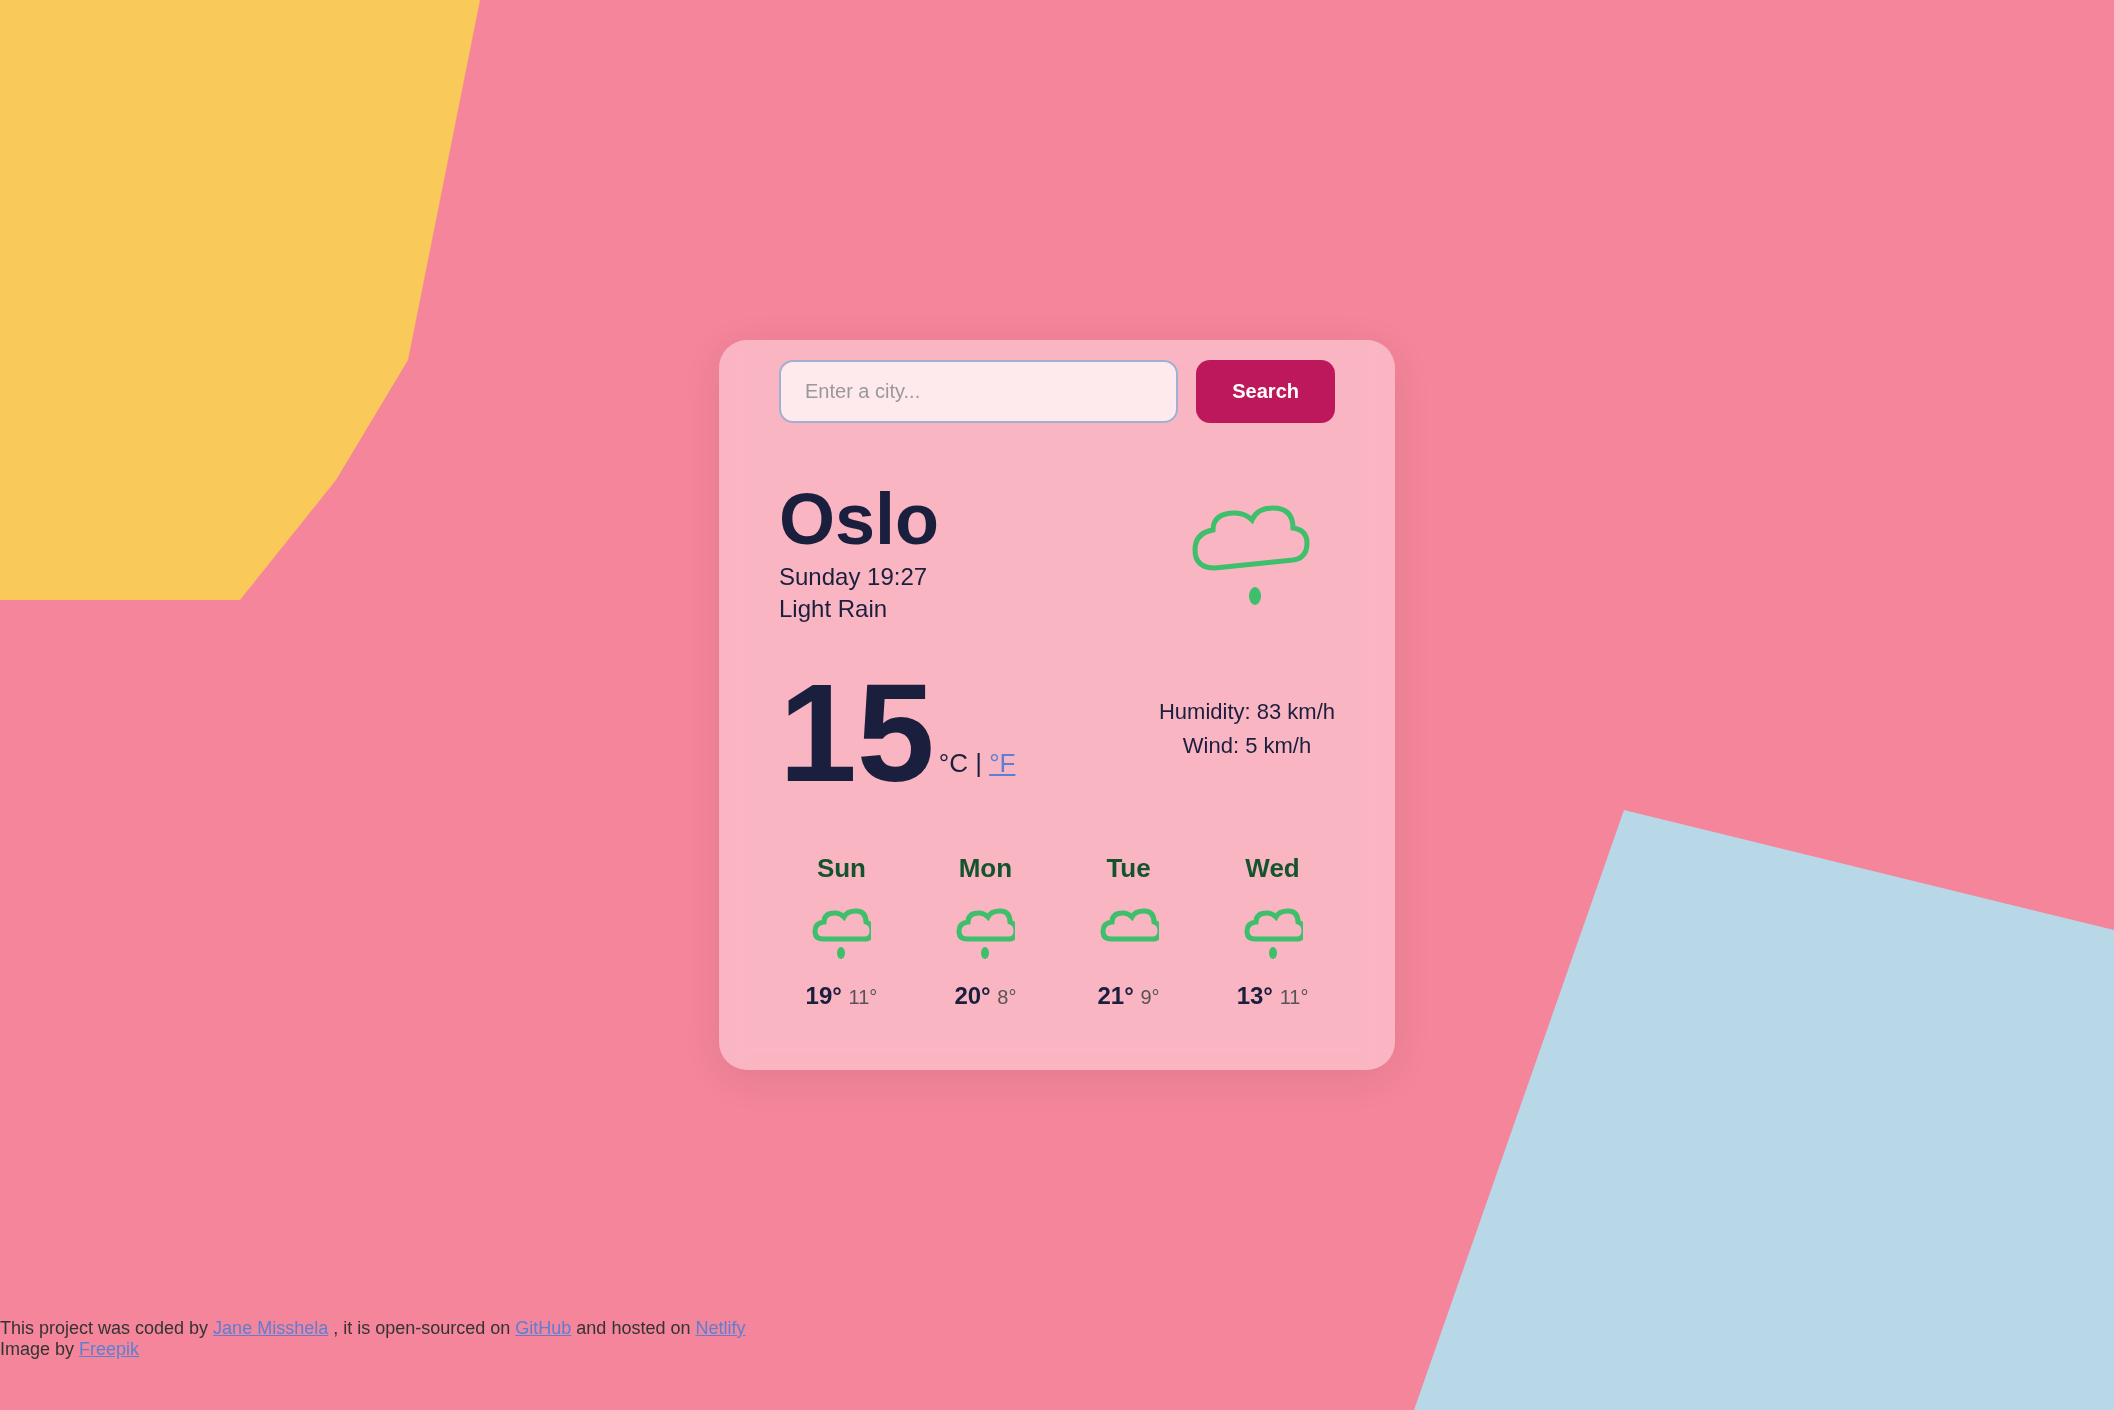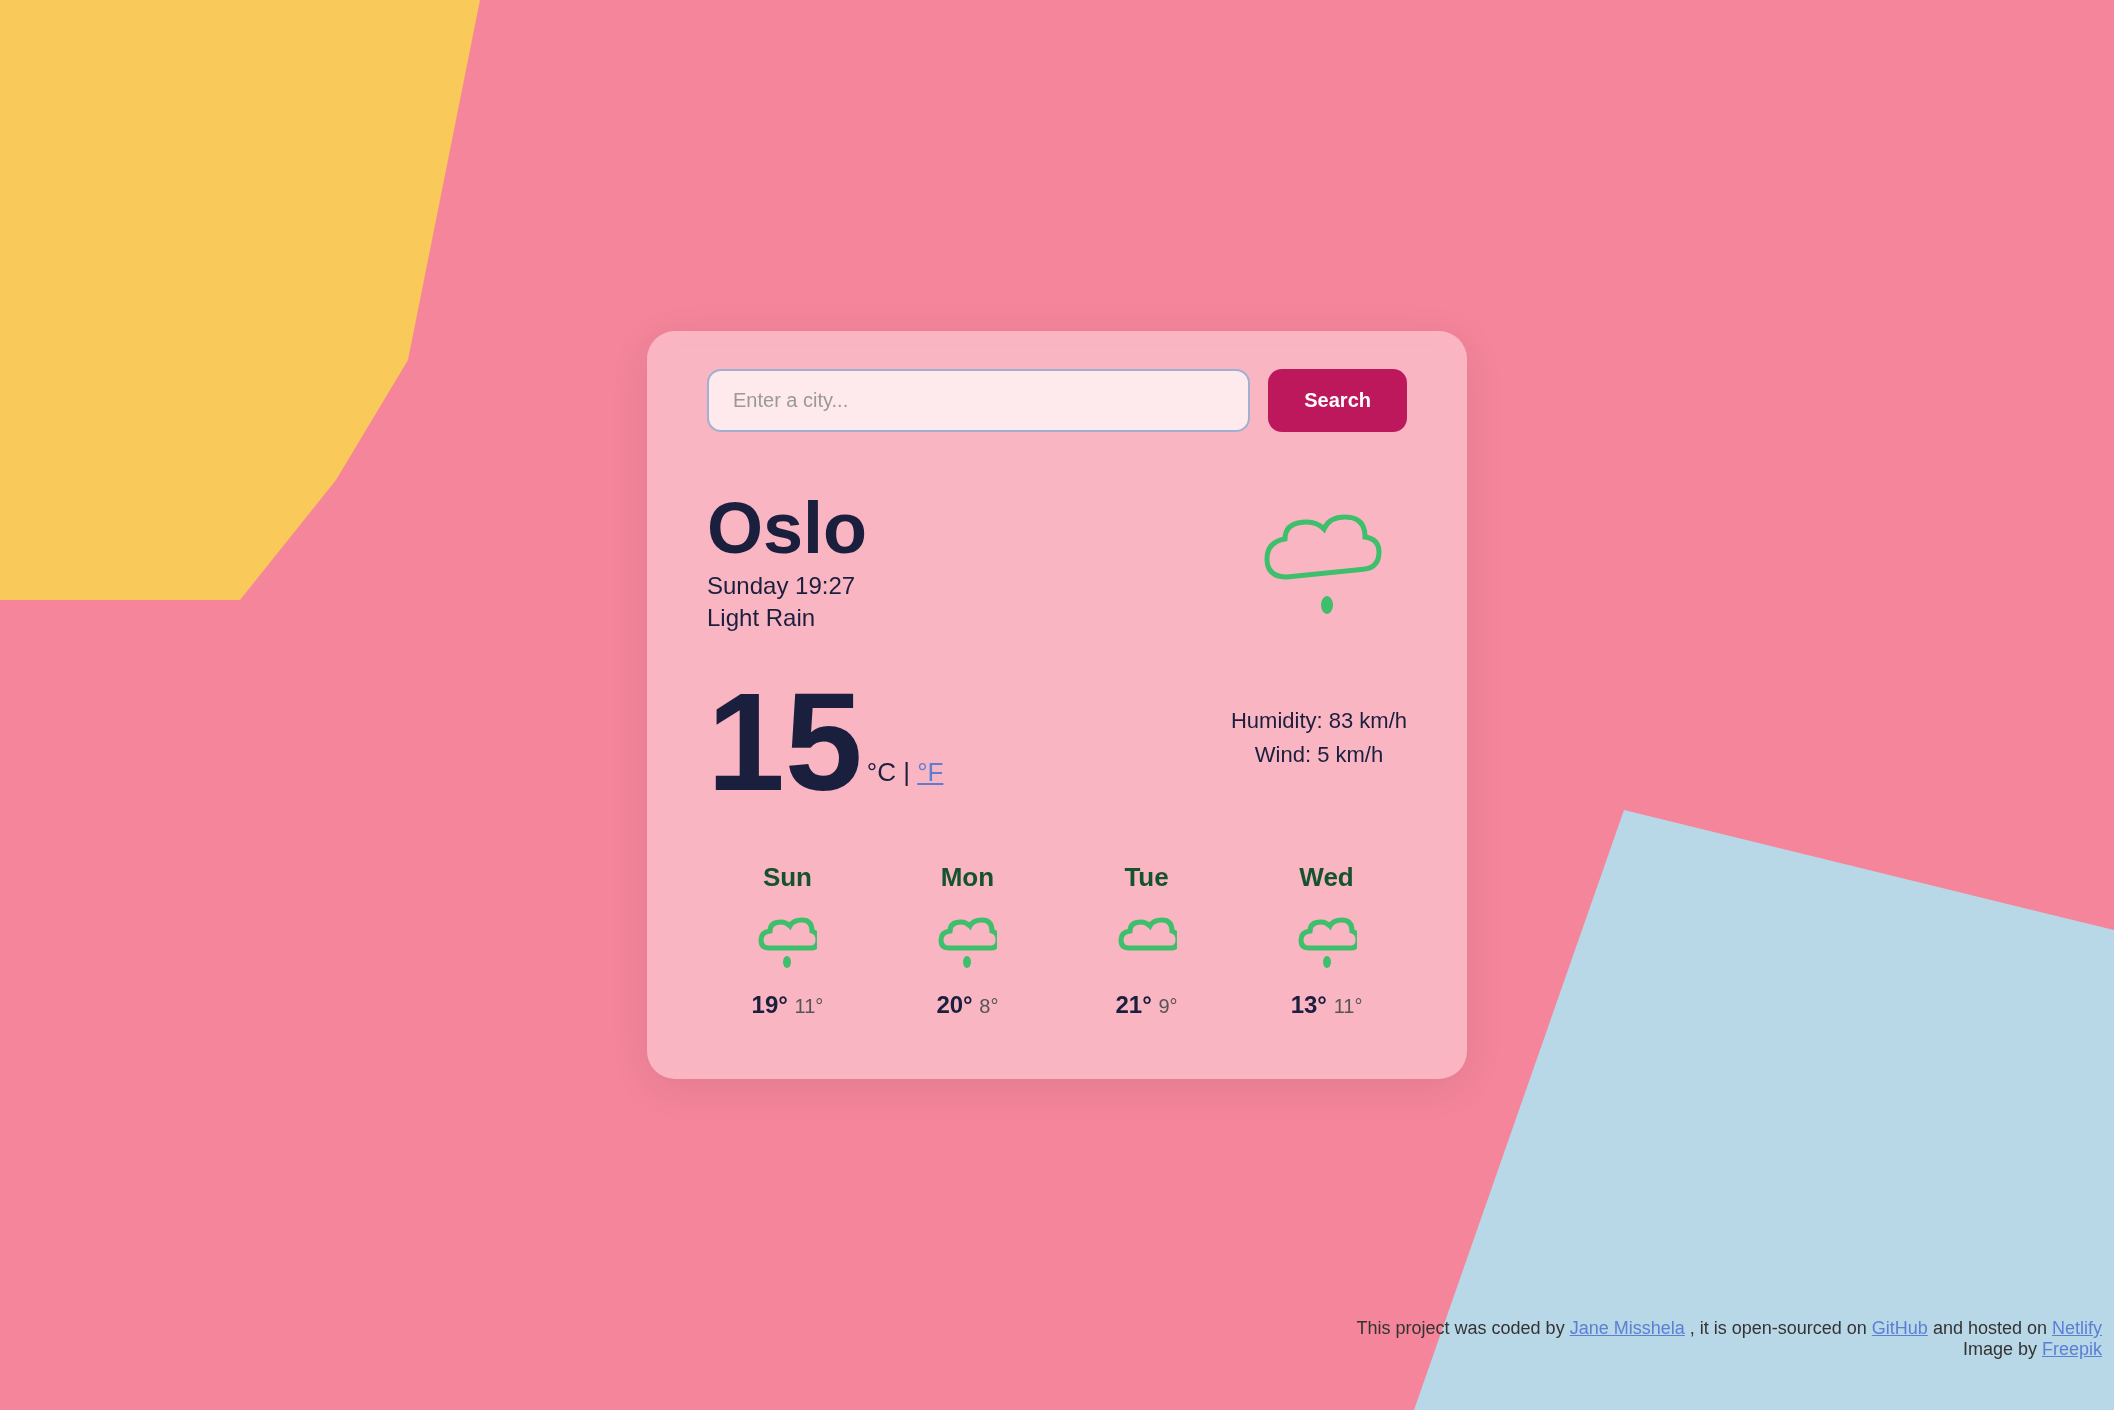--- a/index.html
+++ b/index.html
@@ -47,25 +47,25 @@
       width: 700px;
       height: 600px;
       background: #b8d8e8;
       clip-path: polygon(30% 0, 100% 20%, 100% 100%, 0 100%);
     }
 
     
     .card {
       position: relative;
       z-index: 10;
-      width: 820px;
+      width: 676px;
       background: rgba(255, 220, 230, 0.55);
       backdrop-filter: blur(12px);
       border-radius: 28px;
-      padding: 38px 60px 60px 60px;
+      padding: 20px 60px 60px 60px;
       box-shadow: 0 8px 40px rgba(0,0,0,0.08);
     }
 
     
     .search-row {
       display: flex;
       gap: 18px;
       margin-bottom: 50px;
     }
 
@@ -216,21 +216,21 @@
       font-size: 20px;
       color: #555;
     }
 
     
     .footer {
       position: absolute;
       bottom: 50px;
       left: 0;
       right: 12px;
-      text-align: right;
+      text-align: left;
       z-index: 10;
       font-size: 18px;
       color: #333;
     }
 
     .footer a {
       color: #5b7fd4;
       text-decoration: underline;
     }
 

